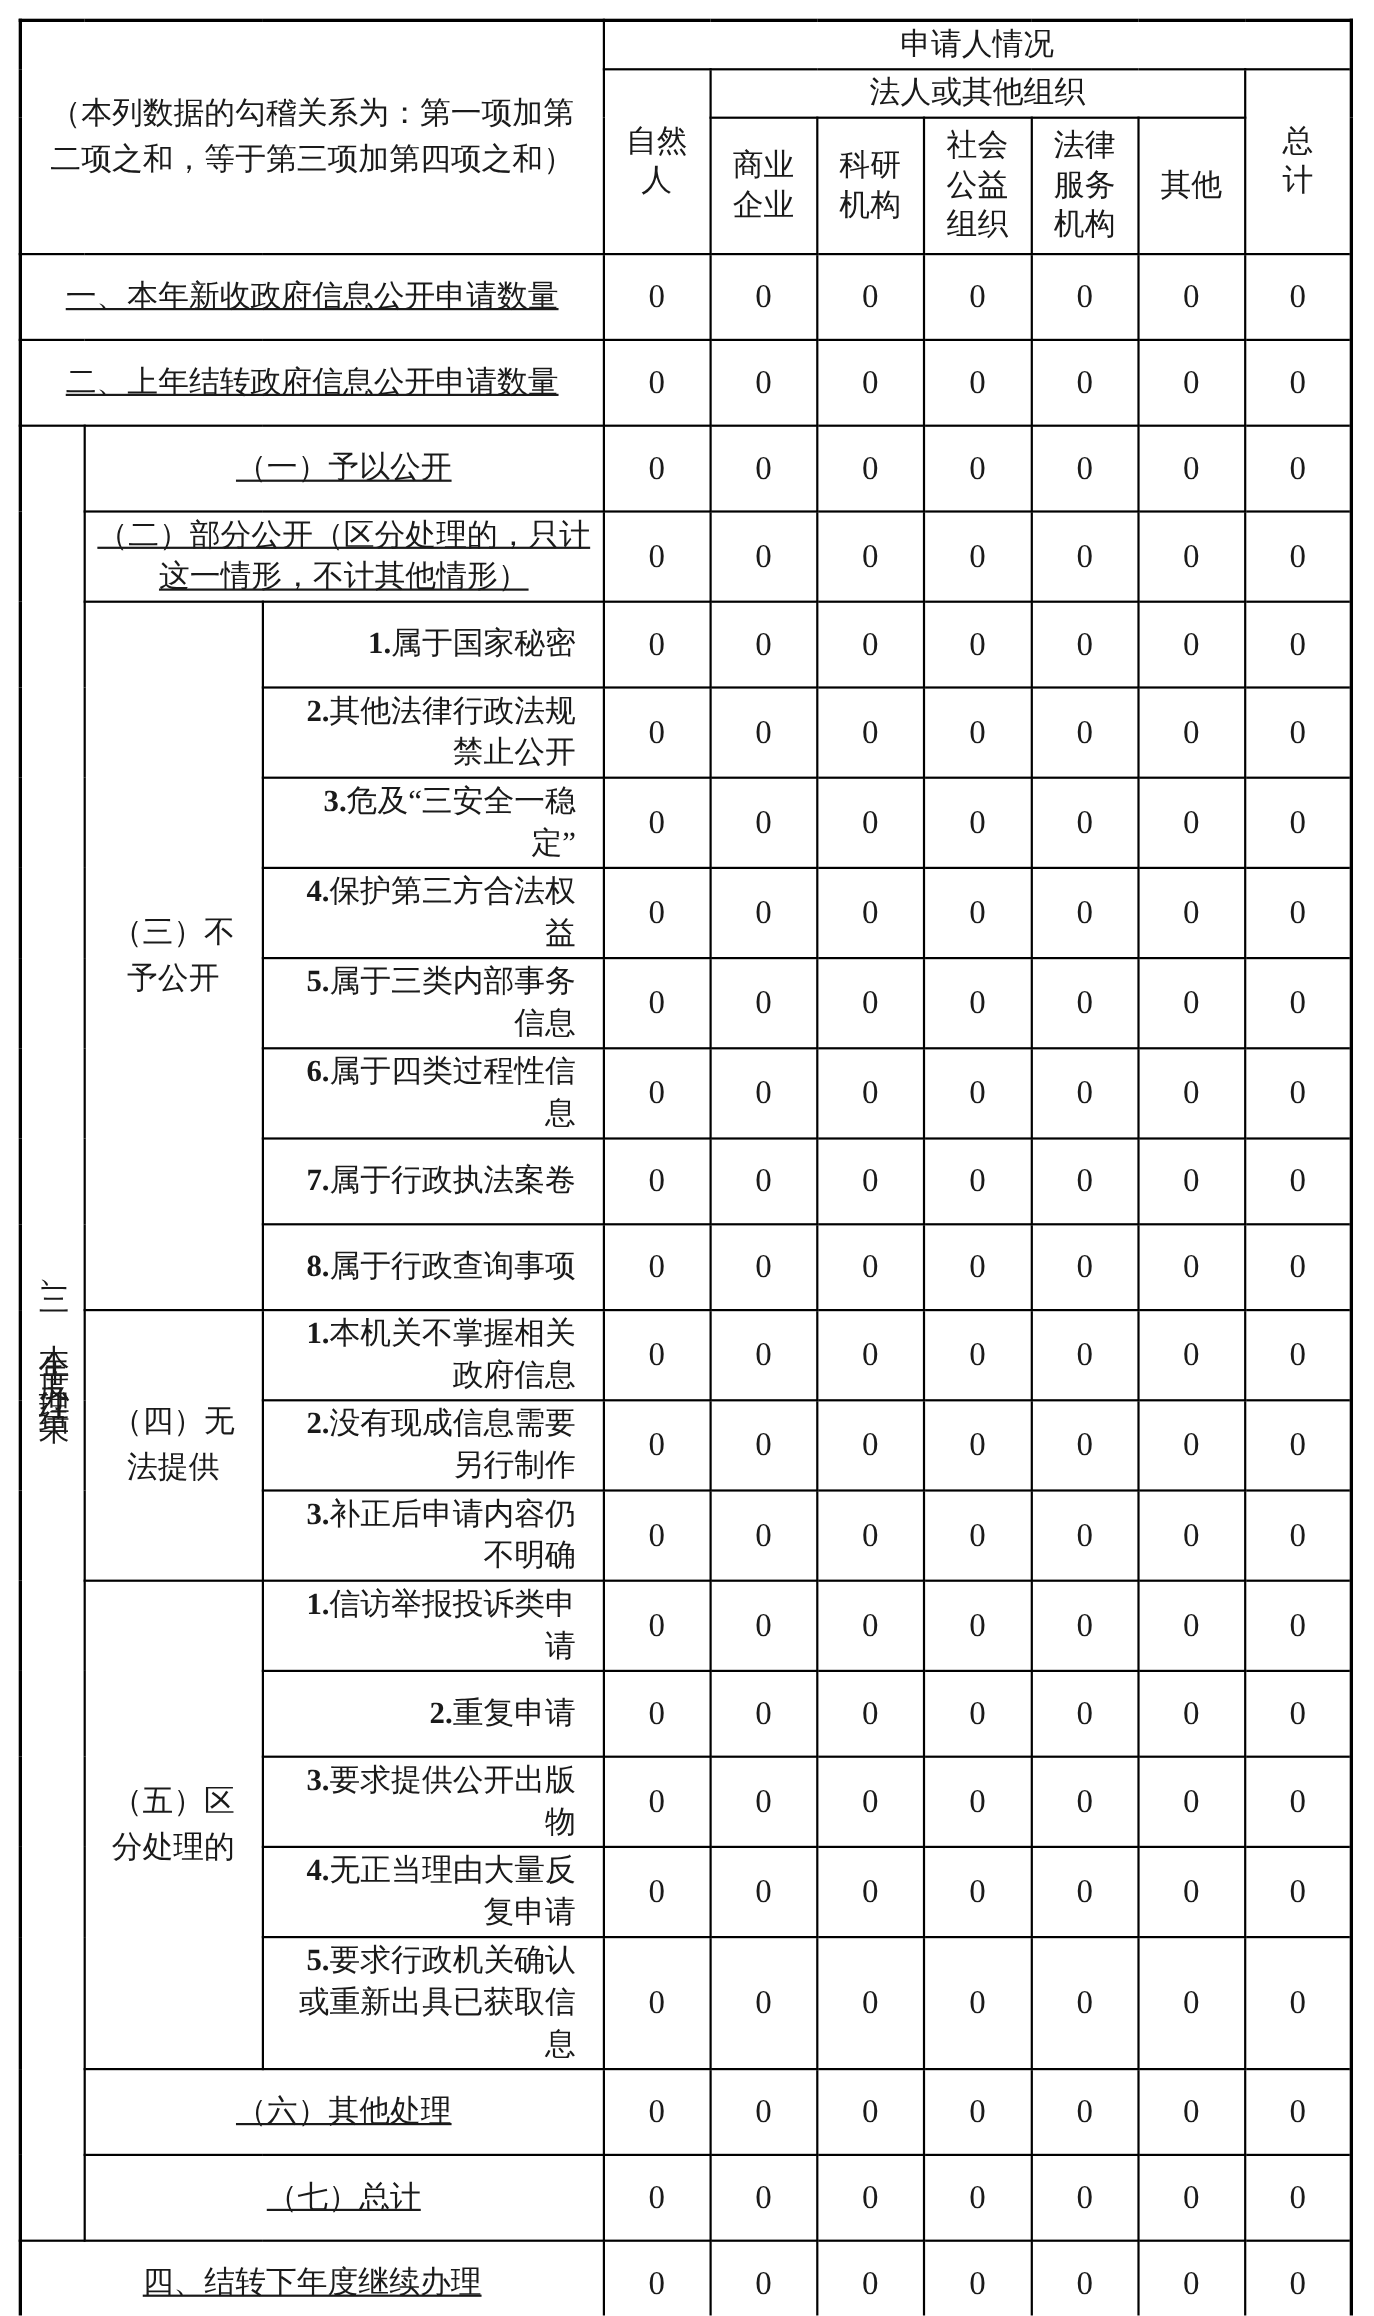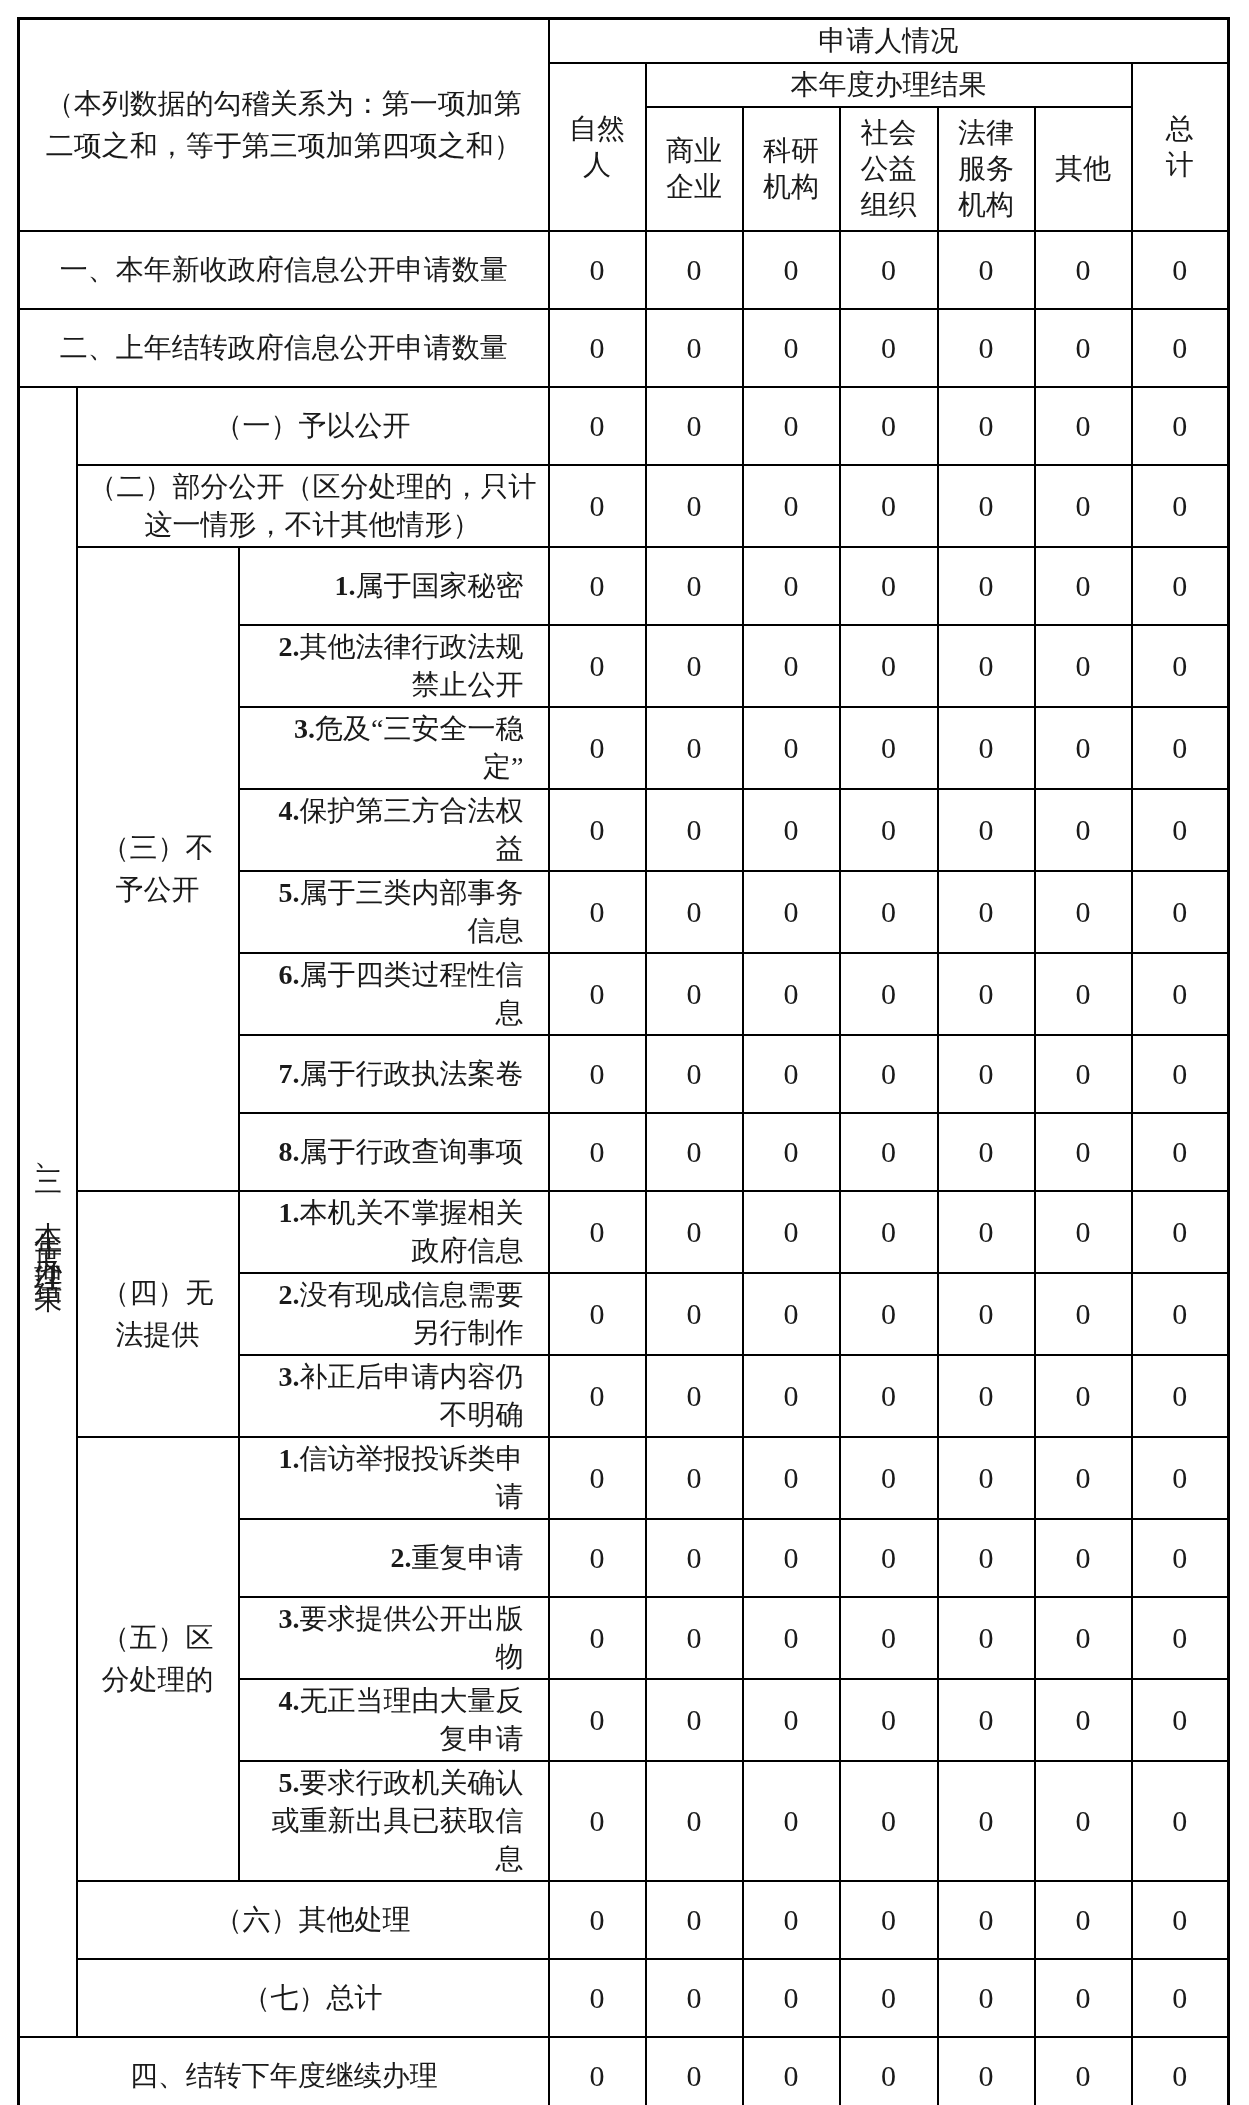--- a/index.html
+++ b/index.html
@@ -48,21 +48,21 @@
     text-orientation: upright;
     letter-spacing: 11px;
     padding: 6px 2px;
     line-height: 1;
   }
   td.group-label {
     padding: 2px 20px;
     line-height: 42px;
     margin-top: 32px;
   }
-  td.row-label { padding: 2px 10px; }
+  td.row-label { padding: 2px 10px; text-decoration: underline; }
   td.sub-label { padding: 2px 24px; text-align: right; }
   td.val {
     font-size: 30px;
   }
   td.row-label b, td.sub-label b { font-weight: bold; }
 </style>
 </head>
 <body>
 
 <div class="page">
@@ -80,21 +80,21 @@
       <col style="width:97px">
     </colgroup>
     <thead>
       <tr class="hr1">
         <td class="corner" rowspan="3" colspan="3">（本列数据的勾稽关系为：第一项加第二项之和，等于第三项加第四项之和）</td>
         <th colspan="7">申请人情况</th>
       </tr>
       <tr class="hr2">
         <th class="pre" rowspan="2">自然
 人</th>
-        <th colspan="5">本年度办理结果</th>
+        <th colspan="5">法人或其他组织</th>
         <th class="pre" rowspan="2">总
 计</th>
       </tr>
       <tr class="hr3">
         <th class="pre">商业
 企业</th>
         <th class="pre">科研
 机构</th>
         <th class="pre">社会
 公益

